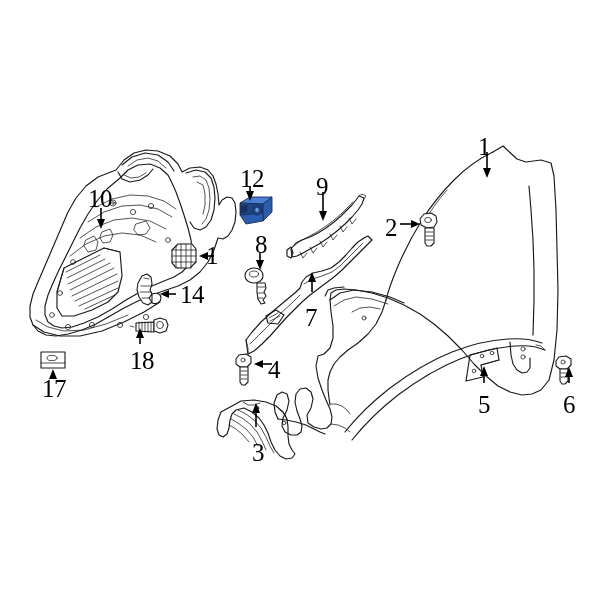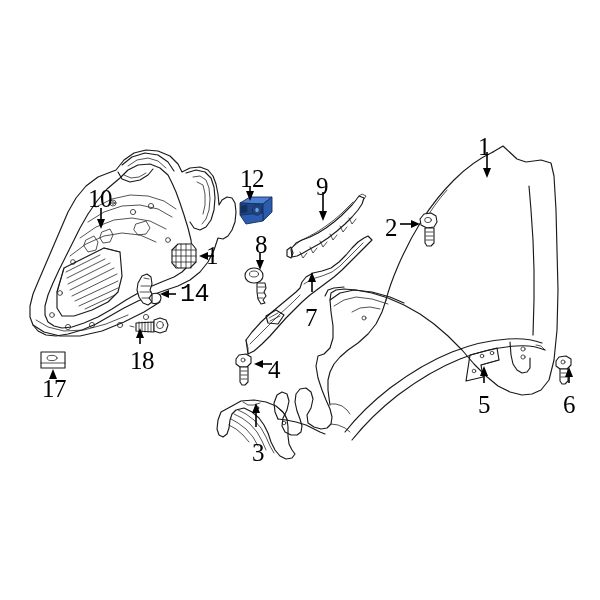--- a/index.html
+++ b/index.html
@@ -483,16 +483,16 @@
   <div class="callout-label" style="left:268px; top:357px;">4</div>
   <div class="callout-label" style="left:478px; top:392px;">5</div>
   <div class="callout-label" style="left:563px; top:392px;">6</div>
   <div class="callout-label" style="left:305px; top:305px;">7</div>
   <div class="callout-label" style="left:255px; top:232px;">8</div>
   <div class="callout-label" style="left:316px; top:174px;">9</div>
   <div class="callout-label" style="left:88px;  top:186px;">10</div>
   <div class="callout-label" style="left:130px; top:348px;">18</div>
   <div class="callout-label" style="left:240px; top:166px;text-align:center;">12</div>
   <div class="callout-label" style="left:42px;  top:376px;">17</div>
-  <div class="callout-label" style="left:180px; top:282px;font-family:Liberation Mono, monospace;">14</div>
+  <div class="callout-label" style="left:180px; top:282px;">14</div>
   <div class="callout-label" style="left:206px; top:243px;">1</div>
 
 </div>
 
 </body></html>

